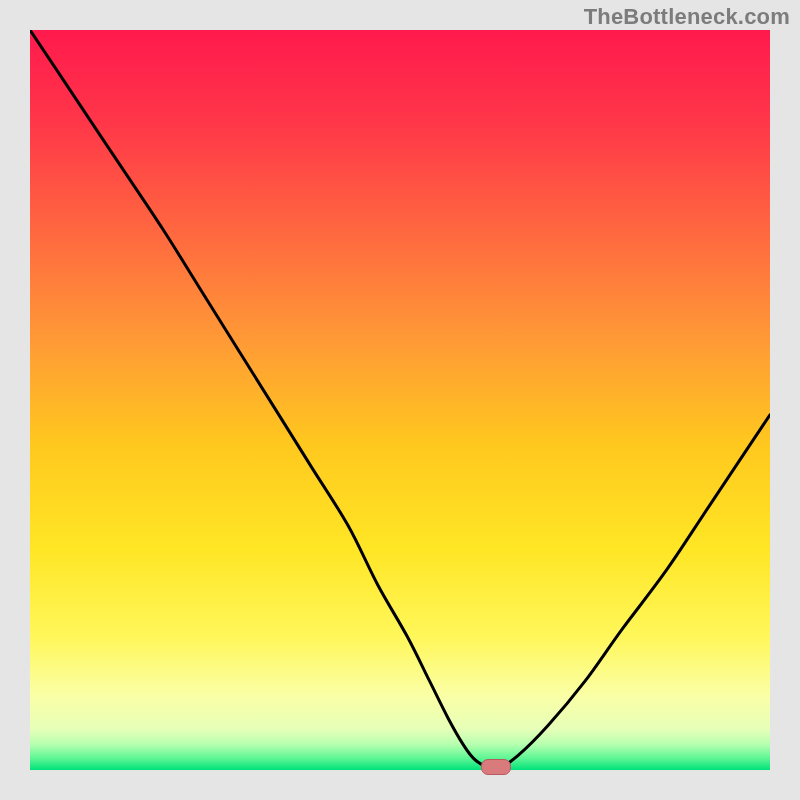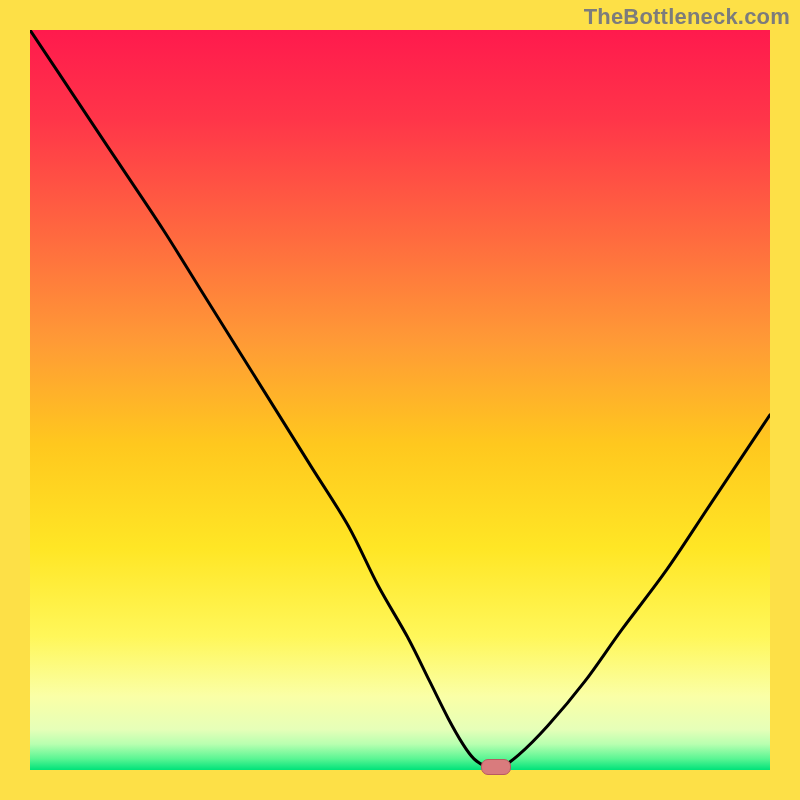--- a/index.html
+++ b/index.html
@@ -7,21 +7,21 @@
     padding: 0;
     width: 800px;
     height: 800px;
     background: #000;
     overflow: hidden;
   }
   .frame {
     position: relative;
     width: 800px;
     height: 800px;
-    background: #fde047;
+    background: #e5e5e5;
   }
   .plot-area {
     position: absolute;
     left: 30px;
     top: 30px;
     width: 740px;
     height: 740px;
   }
   .gradient-bg {
     position: absolute;

